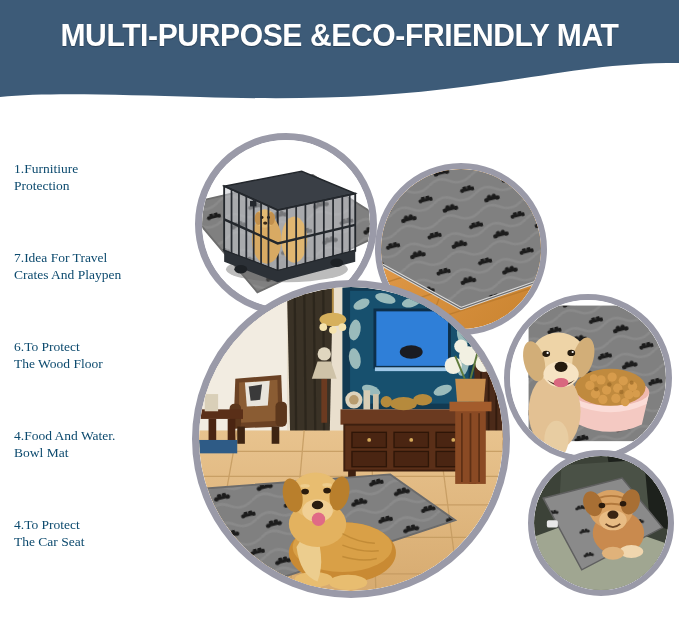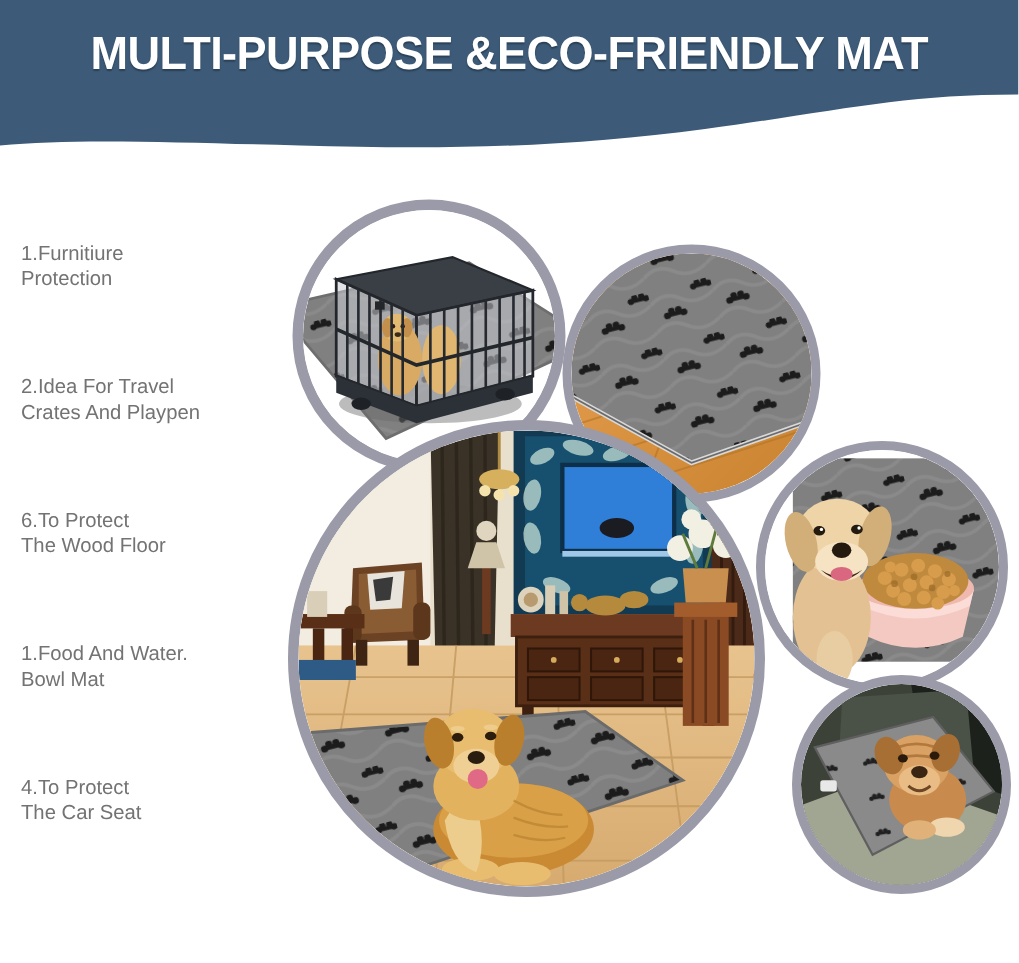--- a/index.html
+++ b/index.html
@@ -41,22 +41,22 @@
   }
 
   
   .feature-list {
     position: absolute;
     left: 14px;
     top: 160px;
     width: 190px;
   }
   .feature-item {
-    color: #737373;
-    font-family: Liberation Sans, sans-serif;
+    color: #0c4a6e;
+    font-family: Liberation Serif, serif;
     font-size: 13.5px;
     line-height: 17px;
     margin-bottom: 55px;
     white-space: pre-line;
   }
   .feature-item:last-child { margin-bottom: 0; }
 
   
   .collage {
     position: absolute;
@@ -97,25 +97,25 @@
              C600,63 560,74 470,86
              C380,98 300,100 200,97
              C120,95 50,92 0,97 Z" fill="#3d5b78"></path>
   </svg>
   <div class="banner-title">MULTI-PURPOSE &amp;ECO-FRIENDLY MAT</div>
 </div>
 
 <div class="feature-list">
   <div class="feature-item">1.Furnitiure
    Protection</div>
-  <div class="feature-item">2.Idea For Travel
+  <div class="feature-item">7.Idea For Travel
    Crates And Playpen</div>
   <div class="feature-item">6.To Protect
    The Wood Floor</div>
-  <div class="feature-item">1.Food And Water.
+  <div class="feature-item">4.Food And Water.
    Bowl Mat</div>
   <div class="feature-item">4.To Protect
    The Car Seat</div>
 </div>
 
 <div class="collage">
 
   <svg width="0" height="0" style="position:absolute" aria-hidden="true">
     <defs>
       <pattern id="bonePat" width="46" height="40" patternUnits="userSpaceOnUse" patternTransform="rotate(-14)">

